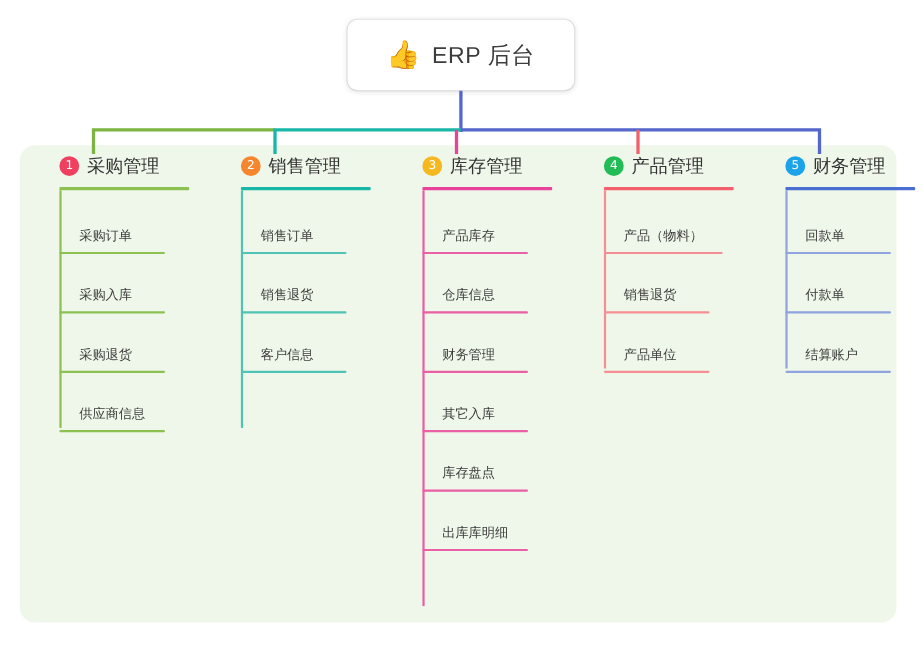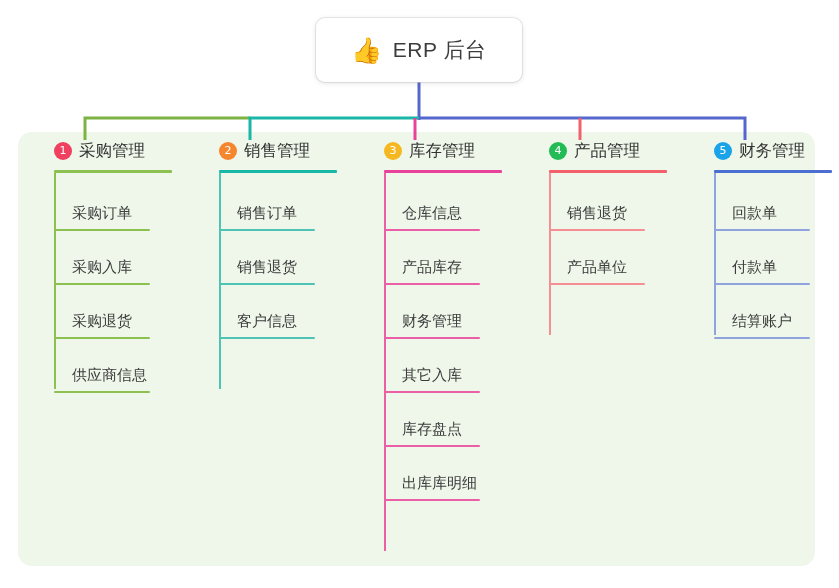--- a/index.html
+++ b/index.html
@@ -124,21 +124,21 @@
   }
   .leaf {
     position: relative;
     height: 54px;
     box-sizing: border-box;
   }
   .leaf-label {
     position: absolute;
     left: 18px;
     bottom: 8px;
-    font-size: 15px;
+    font-size: 12px;
     color: #3d3d3d;
     white-space: nowrap;
   }
   .leaf-rule {
     position: absolute;
     left: 0;
     bottom: 0;
     height: 2px;
     width: 96px;
     border-radius: 1px;
@@ -217,25 +217,25 @@
     </div>
     <div class="column" style="left: 344px;">
       <div class="col-head">
         <span class="badge" style="background: rgb(245, 184, 32);">3</span>
         <span class="col-title">库存管理</span>
       </div>
       <div class="head-rule" style="background: rgb(232, 66, 154); width: 118px;"></div>
       <div class="leaves">
         <div class="spine" style="background: rgb(234, 95, 165); height: 378px;"></div>
         <div class="leaf">
+          <span class="leaf-label">产品库存</span>
+          <div class="leaf-rule" style="background: rgb(234, 95, 165);"></div>
+        </div>
+        <div class="leaf">
           <span class="leaf-label">仓库信息</span>
-          <div class="leaf-rule" style="background: rgb(234, 95, 165);"></div>
-        </div>
-        <div class="leaf">
-          <span class="leaf-label">产品库存</span>
           <div class="leaf-rule" style="background: rgb(234, 95, 165);"></div>
         </div>
         <div class="leaf">
           <span class="leaf-label">财务管理</span>
           <div class="leaf-rule" style="background: rgb(234, 95, 165);"></div>
         </div>
         <div class="leaf">
           <span class="leaf-label">其它入库</span>
           <div class="leaf-rule" style="background: rgb(234, 95, 165);"></div>
         </div>
@@ -250,20 +250,24 @@
       </div>
     </div>
     <div class="column" style="left: 509px;">
       <div class="col-head">
         <span class="badge" style="background: rgb(34, 187, 85);">4</span>
         <span class="col-title">产品管理</span>
       </div>
       <div class="head-rule" style="background: rgb(242, 96, 107); width: 118px;"></div>
       <div class="leaves">
         <div class="spine" style="background: rgb(245, 143, 147); height: 162px;"></div>
+        <div class="leaf wide">
+          <span class="leaf-label">产品（物料）</span>
+          <div class="leaf-rule" style="background: rgb(245, 143, 147);"></div>
+        </div>
         <div class="leaf">
           <span class="leaf-label">销售退货</span>
           <div class="leaf-rule" style="background: rgb(245, 143, 147);"></div>
         </div>
         <div class="leaf">
           <span class="leaf-label">产品单位</span>
           <div class="leaf-rule" style="background: rgb(245, 143, 147);"></div>
         </div>
       </div>
     </div>

